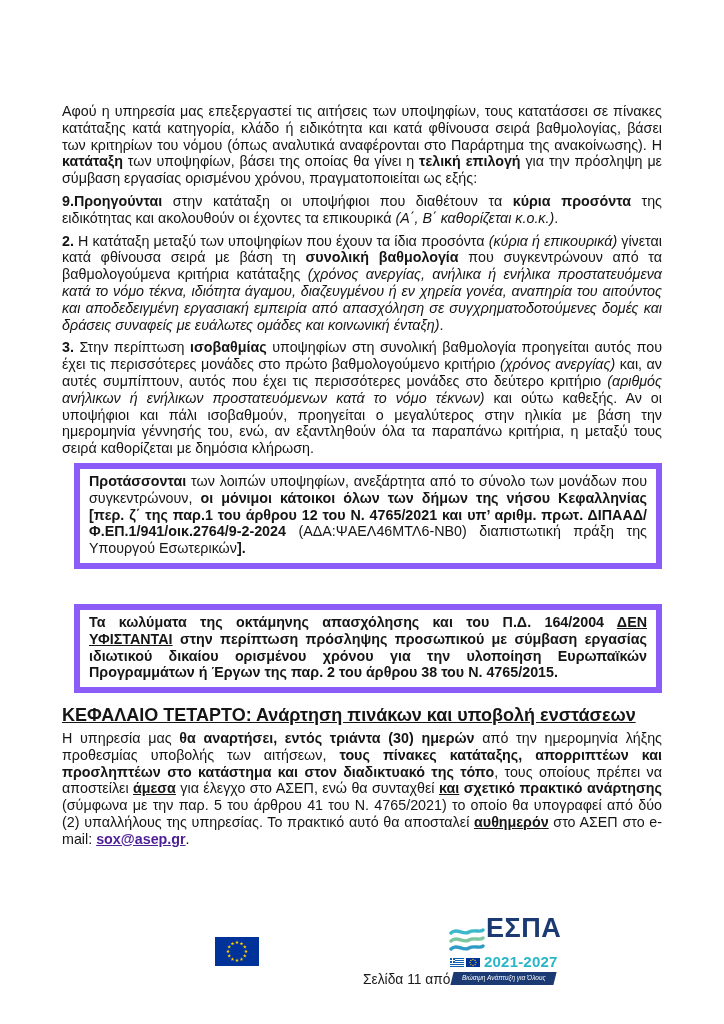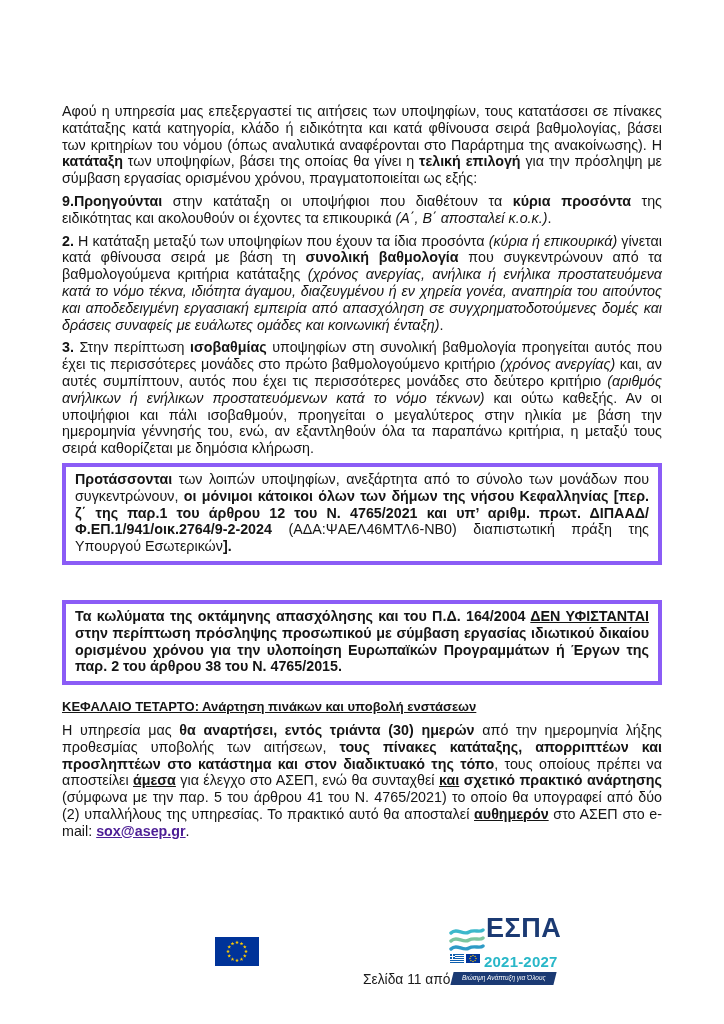--- a/index.html
+++ b/index.html
@@ -7,49 +7,49 @@
     position:relative;width:724px;height:1024px;background:#ffffff;overflow:hidden;
     font-family:"Liberation Sans","DejaVu Sans",sans-serif;
     font-size:14.3px;line-height:16.8px;color:#151515;padding-left:22px;
   }
   .content{position:absolute;left:62px;top:103px;width:600px;}
   .content p{margin:0 0 6px 0;text-align:justify;}
   .b{font-weight:700;}
   .i{font-style:italic;}
   .u{text-decoration:underline;}
   a.lnk{color:#4c1d95;font-weight:700;text-decoration:underline;cursor:pointer;}
-  .box{border:4px solid #8b5cf6;padding:4px 9px 6px 9px;text-align:justify;}
+  .box{border:6px solid #8b5cf6;padding:4px 9px 6px 9px;text-align:justify;margin-left:12px;}
   .box1{margin-top:6px;margin-bottom:35px;}
   .box2{margin-bottom:0;}
-  .chapter{margin:14px 0 6px 0;font-size:13px;font-weight:700;}
+  .chapter{margin:14px 0 6px 0;font-size:18px;font-weight:700;}
   .chapter .chapter-text{text-decoration:underline;}
   .closing{margin-top:0;}
   
   .eu-flag{position:absolute;left:215px;top:937px;}
   .eu-text{position:absolute;left:267px;top:940px;font-weight:700;color:#33548E;
            font-size:11.8px;line-height:13.8px;}
   .page-num{position:absolute;left:363px;top:972px;font-size:13.8px;color:#1a1a1a;}
   .espa{position:absolute;left:449px;top:924px;width:112px;height:66px;}
   .espa-waves{position:absolute;left:0;top:3px;}
   .espa-name{position:absolute;left:37px;top:-4px;font-size:27px;font-weight:700;
              color:#1B3A73;letter-spacing:0.5px;}
-  .espa-row{position:absolute;left:1px;top:30px;display:flex;align-items:flex-start;gap:2px;}
+  .espa-row{position:absolute;left:1px;top:30px;display:flex;align-items:center;gap:2px;}
   .espa-years{font-size:15px;font-weight:700;color:#29B7C8;letter-spacing:0.2px;margin-left:2px;}
   .espa-banner{position:absolute;left:3px;top:48px;width:103px;height:13px;background:#1B3A73;
                transform:skewX(-14deg);display:flex;align-items:center;justify-content:center;}
   .espa-banner span{transform:skewX(14deg);color:#ffffff;font-size:6.5px;font-style:italic;
                     white-space:nowrap;}
 </style>
 </head>
 <body>
 
 <div class="page">
   <div class="content">
     <p><span>Αφού η υπηρεσία μας επεξεργαστεί τις αιτήσεις των υποψηφίων, τους κατατάσσει σε πίνακες κατάταξης κατά κατηγορία, κλάδο ή ειδικότητα και κατά φθίνουσα σειρά βαθμολογίας, βάσει των κριτηρίων του νόμου (όπως αναλυτικά αναφέρονται στο Παράρτημα της ανακοίνωσης). Η </span><span class="b">κατάταξη</span><span> των υποψηφίων, βάσει της οποίας θα γίνει η </span><span class="b">τελική επιλογή</span><span> για την πρόσληψη με σύμβαση εργασίας ορισμένου χρόνου, πραγματοποιείται ως εξής:</span></p>
-    <p><span class="b">9.Προηγούνται</span><span> στην κατάταξη οι υποψήφιοι που διαθέτουν τα </span><span class="b">κύρια προσόντα</span><span> της ειδικότητας και ακολουθούν οι έχοντες τα επικουρικά </span><span class="i">(Α΄, Β΄ αποσταλεί κ.ο.κ.)</span><span>.</span></p>
+    <p><span class="b">9.Προηγούνται</span><span> στην κατάταξη οι υποψήφιοι που διαθέτουν τα </span><span class="b">κύρια προσόντα</span><span> της ειδικότητας και ακολουθούν οι έχοντες τα επικουρικά </span><span class="i">(Α΄, Β΄ καθορίζεται κ.ο.κ.)</span><span>.</span></p>
     <p><span class="b">2.</span><span> Η κατάταξη μεταξύ των υποψηφίων που έχουν τα ίδια προσόντα </span><span class="i">(κύρια ή επικουρικά)</span><span> γίνεται κατά φθίνουσα σειρά με βάση τη </span><span class="b">συνολική βαθμολογία</span><span> που συγκεντρώνουν από τα βαθμολογούμενα κριτήρια κατάταξης </span><span class="i">(χρόνος ανεργίας, ανήλικα ή ενήλικα προστατευόμενα κατά το νόμο τέκνα, ιδιότητα άγαμου, διαζευγμένου ή εν χηρεία γονέα, αναπηρία του αιτούντος και αποδεδειγμένη εργασιακή εμπειρία από απασχόληση σε συγχρηματοδοτούμενες δομές και δράσεις συναφείς με ευάλωτες ομάδες και κοινωνική ένταξη)</span><span>.</span></p>
     <p><span class="b">3.</span><span> Στην περίπτωση </span><span class="b">ισοβαθμίας</span><span> υποψηφίων στη συνολική βαθμολογία προηγείται αυτός που έχει τις περισσότερες μονάδες στο πρώτο βαθμολογούμενο κριτήριο </span><span class="i">(χρόνος ανεργίας)</span><span> και, αν αυτές συμπίπτουν, αυτός που έχει τις περισσότερες μονάδες στο δεύτερο κριτήριο </span><span class="i">(αριθμός ανήλικων ή ενήλικων προστατευόμενων κατά το νόμο τέκνων)</span><span> και ούτω καθεξής. Αν οι υποψήφιοι και πάλι ισοβαθμούν, προηγείται ο μεγαλύτερος στην ηλικία με βάση την ημερομηνία γέννησής του, ενώ, αν εξαντληθούν όλα τα παραπάνω κριτήρια, η μεταξύ τους σειρά καθορίζεται με δημόσια κλήρωση.</span></p>
 
     <div class="box box1"><span class="b">Προτάσσονται</span><span> των λοιπών υποψηφίων, ανεξάρτητα από το σύνολο των μονάδων που συγκεντρώνουν, </span><span class="b">οι μόνιμοι κάτοικοι όλων των δήμων της νήσου Κεφαλληνίας [περ. ζ΄ της παρ.1 του άρθρου 12 του Ν. 4765/2021 και υπ’ αριθμ. πρωτ. ΔΙΠΑΑΔ/Φ.ΕΠ.1/941/οικ.2764/9-2-2024</span><span> (ΑΔΑ:ΨΑΕΛ46ΜΤΛ6-ΝΒ0) διαπιστωτική πράξη της Υπουργού Εσωτερικών</span><span class="b">].</span></div>
 
     <div class="box box2"><span class="b">Τα κωλύματα της οκτάμηνης απασχόλησης και του Π.Δ. 164/2004 </span><span class="b u">ΔΕΝ ΥΦΙΣΤΑΝΤΑΙ</span><span class="b"> στην περίπτωση πρόσληψης προσωπικού με σύμβαση εργασίας ιδιωτικού δικαίου ορισμένου χρόνου για την υλοποίηση Ευρωπαϊκών Προγραμμάτων ή Έργων της παρ. 2 του άρθρου 38 του Ν. 4765/2015.</span></div>
 
     <h2 class="chapter"><span class="chapter-text">ΚΕΦΑΛΑΙΟ ΤΕΤΑΡΤΟ: Ανάρτηση πινάκων και υποβολή ενστάσεων</span></h2>
 
     <p class="closing"><span>Η υπηρεσία μας </span><span class="b">θα αναρτήσει, εντός τριάντα (30) ημερών</span><span> από την ημερομηνία λήξης προθεσμίας υποβολής των αιτήσεων, </span><span class="b">τους πίνακες κατάταξης, απορριπτέων και προσληπτέων στο κατάστημα και στον διαδικτυακό της τόπο</span><span>, τους οποίους πρέπει να αποστείλει </span><span class="b u">άμεσα</span><span> για έλεγχο στο ΑΣΕΠ, ενώ θα συνταχθεί </span><span class="b u">και</span><span> </span><span class="b">σχετικό πρακτικό ανάρτησης</span><span> (σύμφωνα με την παρ. 5 του άρθρου 41 του Ν. 4765/2021) το οποίο θα υπογραφεί από δύο (2) υπαλλήλους της υπηρεσίας. Το πρακτικό αυτό θα αποσταλεί </span><span class="b u">αυθημερόν</span><span> στο ΑΣΕΠ στο e-mail: </span><a class="lnk" href="#">sox@asep.gr</a><span>.</span></p>

